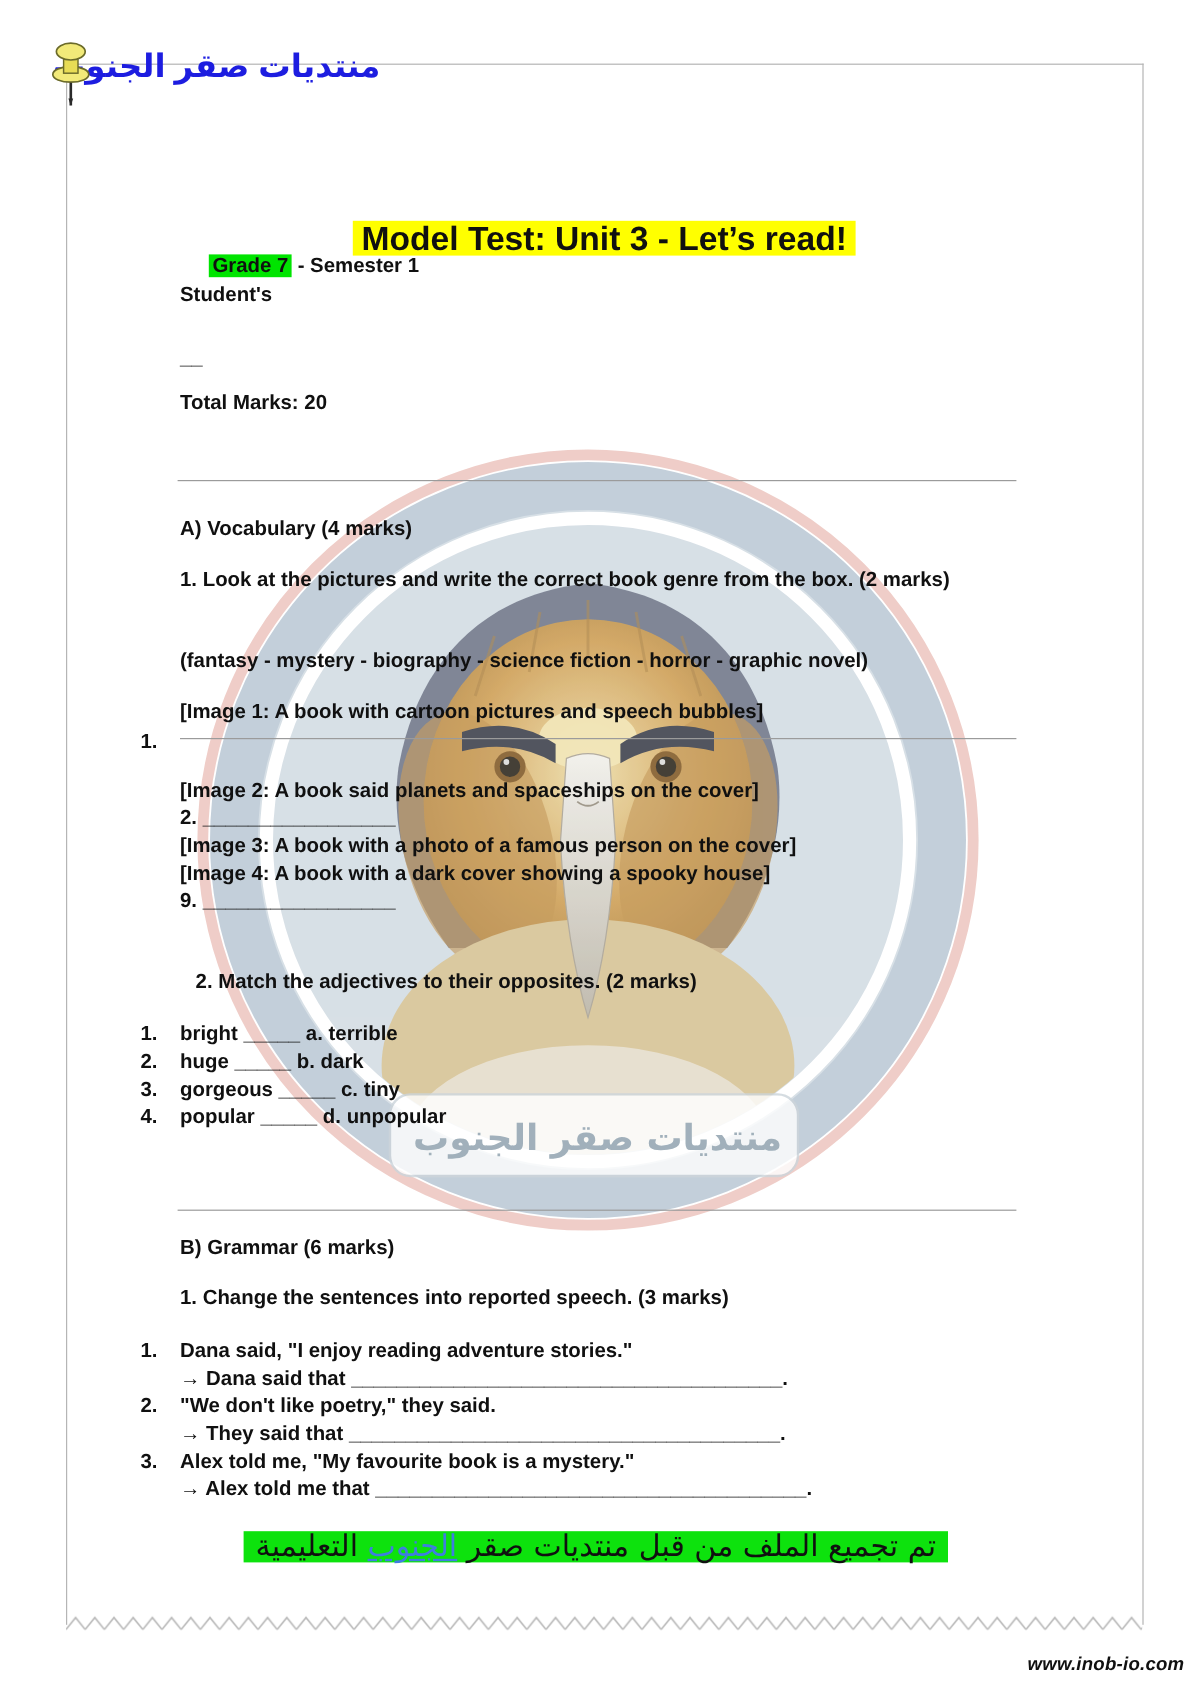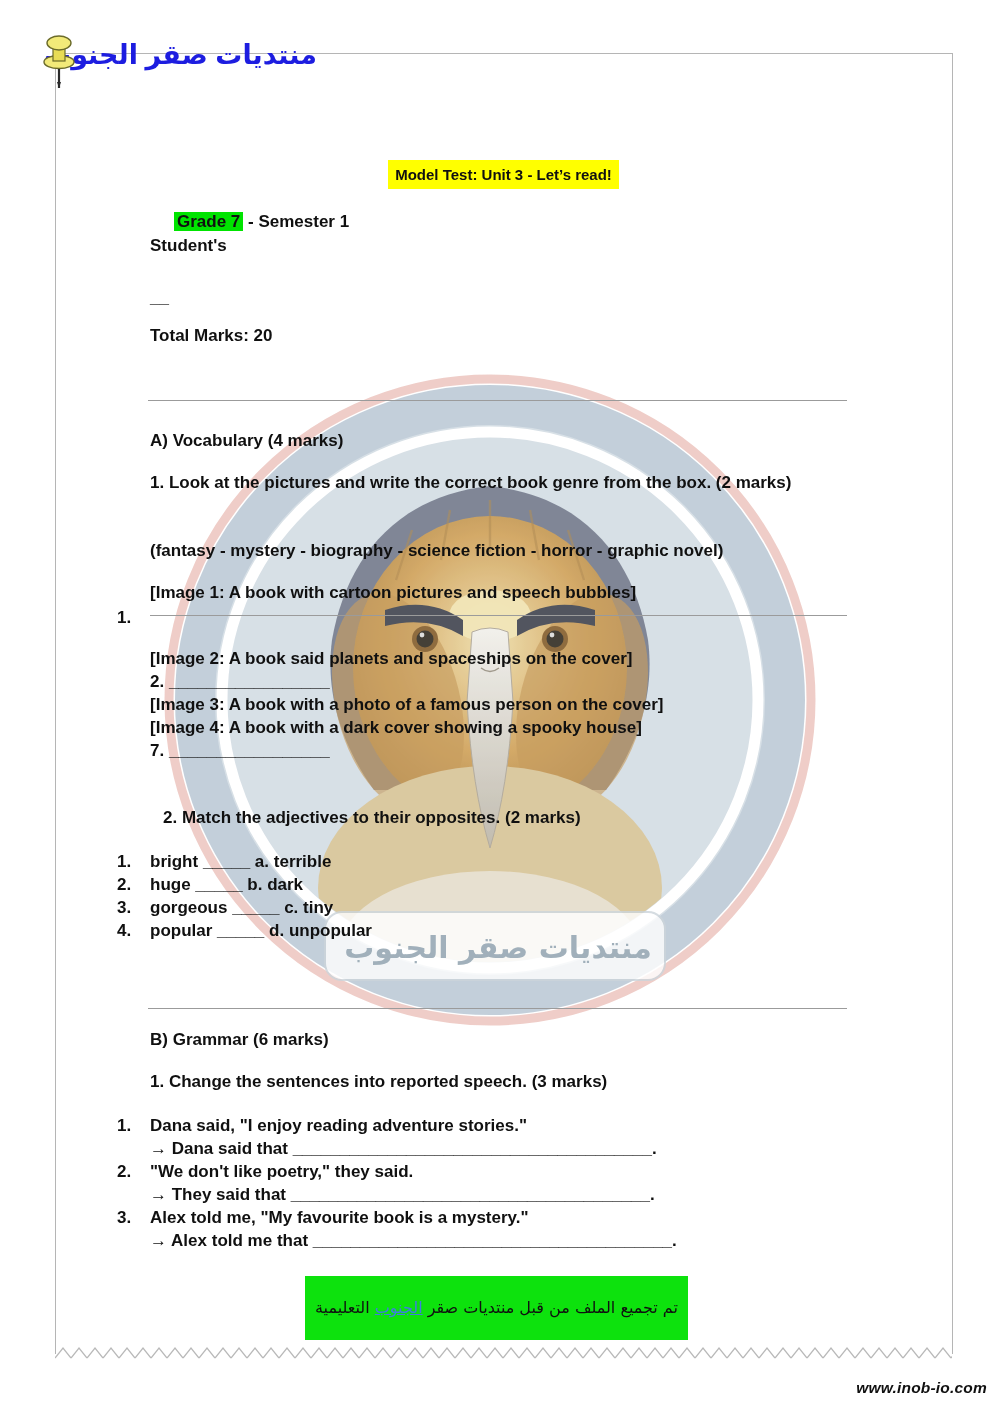--- a/index.html
+++ b/index.html
@@ -7,28 +7,28 @@
         font-family:"Liberation Sans","DejaVu Sans",sans-serif;font-weight:700;color:#101010;}
   .abs{position:absolute;}
   .z-watermark{z-index:0;}
   .z-frame{z-index:1;}
   .z-content{z-index:2;}
   .z-top{z-index:5;}
   .frame{left:55px;top:53px;width:896px;height:1300px;border:1px solid #b5b5b5;border-bottom:none;}
   .line{font-size:17px;line-height:23px;white-space:nowrap;}
   .wrapblock{font-size:17px;line-height:23.5px;white-space:normal;}
   .title-wrap{left:55px;top:160px;width:897px;text-align:center;}
-  .title-hl{display:inline-block;font-size:15px;line-height:27px;padding:1px 7px;}
+  .title-hl{display:inline-block;font-size:28px;line-height:27px;padding:1px 7px;margin-top:24px;}
   .hl{padding:0 3px;margin-left:24px;}
   .rule{border-top:1.4px solid #9b9b9b;height:0;}
   .num{position:absolute;left:-33px;top:0;}
   .listblock .li{position:relative;}
   .site-title{left:44px;top:38px;font-size:27px;line-height:34px;}
   .credit-wrap{left:0;top:1276px;width:993px;text-align:center;font-weight:400;}
-  .credit{display:inline-block;font-family:"DejaVu Sans",sans-serif;font-size:16px;line-height:26px;padding:19px 10px;}
+  .credit{display:inline-block;font-family:"DejaVu Sans",sans-serif;font-size:25px;line-height:26px;padding:0 10px;}
   .credit a{ text-decoration:underline;}
   .site-url{right:6px;top:1379px;font-size:15.5px;font-style:italic;letter-spacing:.2px;}
 </style>
 </head>
 <body>
 
 <div class="page">
 
   <svg class="abs z-watermark" style="left:160px;top:368px;" width="660" height="664" viewBox="0 0 660 664">
     <defs>
@@ -126,21 +126,21 @@
   <div class="abs z-content" style="left:150px;top:606px;width:697px;">
     <span class="line" style="position:absolute;left:-33px;top:0;">1.</span>
     <div class="rule" style="margin-top:9px;"></div>
   </div>
 
   <div class="abs line z-content listblock" style="left:150px;top:647px;">
     <div>[Image 2: A book said planets and spaceships on the cover]</div>
     <div>2. _________________</div>
     <div>[Image 3: A book with a photo of a famous person on the cover]</div>
     <div>[Image 4: A book with a dark cover showing a spooky house]</div>
-    <div>7. _________________</div>
+    <div>9. _________________</div>
   </div>
 
   <div class="abs line z-content" style="left:150px;top:806px;margin-left:13px;">2. Match the adjectives to their opposites. (2 marks)</div>
 
   <div class="abs line z-content listblock" style="left:150px;top:850px;">
     <div class="li">
       <span class="num">1.</span>
       <span>bright _____ a. terrible</span>
     </div>
     <div class="li">

